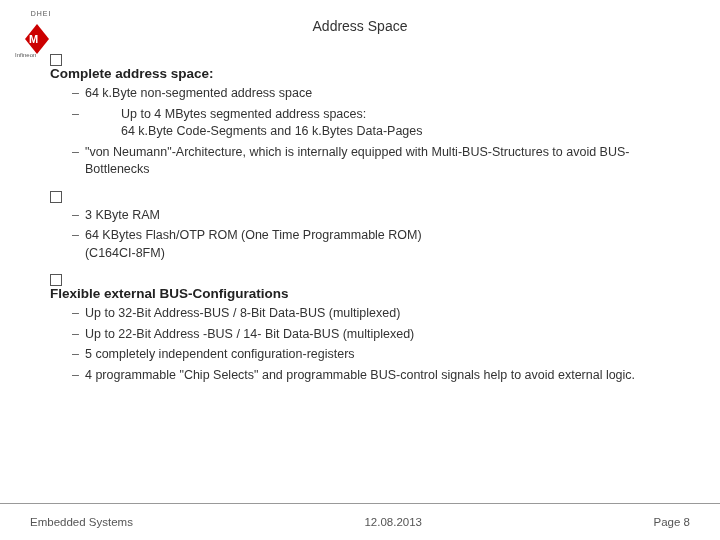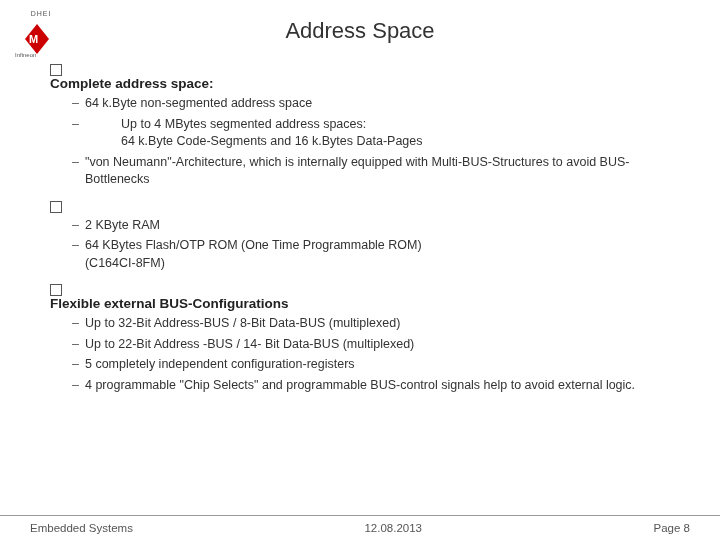--- a/index.html
+++ b/index.html
@@ -45,21 +45,21 @@
       letter-spacing: 1px;
       margin-bottom: 2px;
     }
 
     .logo-infineon {
       width: 52px;
       height: 40px;
     }
 
     .page-title {
-      font-size: 22px;
+      font-size: 14px;
       font-weight: normal;
       color: #333;
       text-align: center;
     }
 
     
     .content {
       flex: 1;
       padding: 8px 30px 8px 50px;
       overflow: hidden;
@@ -111,21 +111,21 @@
       flex-shrink: 0;
       color: #555;
     }
 
     
     .footer {
       border-top: 1.5px solid #999;
       display: flex;
       justify-content: space-between;
       align-items: flex-end;
-      padding: 6px 30px;
+      padding: 12px 30px;
       font-size: 11.5px;
       color: #555;
     }
   </style>
 </head>
 <body>
 
 <div class="slide">
 
   <div class="header">
@@ -166,21 +166,21 @@
           </div>
         </div>
       </div>
       <div class="bullet-section">
         <div class="bullet-main">
           <div class="bullet-checkbox"></div>
         </div>
         <div class="sub-bullets">
           <div class="sub-bullet">
             <span class="dash">–</span>
-            <span style="white-space: pre-line;">2 KByte RAM</span>
+            <span style="white-space: pre-line;">3 KByte RAM</span>
           </div>
           <div class="sub-bullet">
             <span class="dash">–</span>
             <span style="white-space: pre-line;">64 KBytes Flash/OTP ROM (One Time Programmable ROM)
 (C164CI-8FM)</span>
           </div>
         </div>
       </div>
       <div class="bullet-section">
         <div class="bullet-main">

